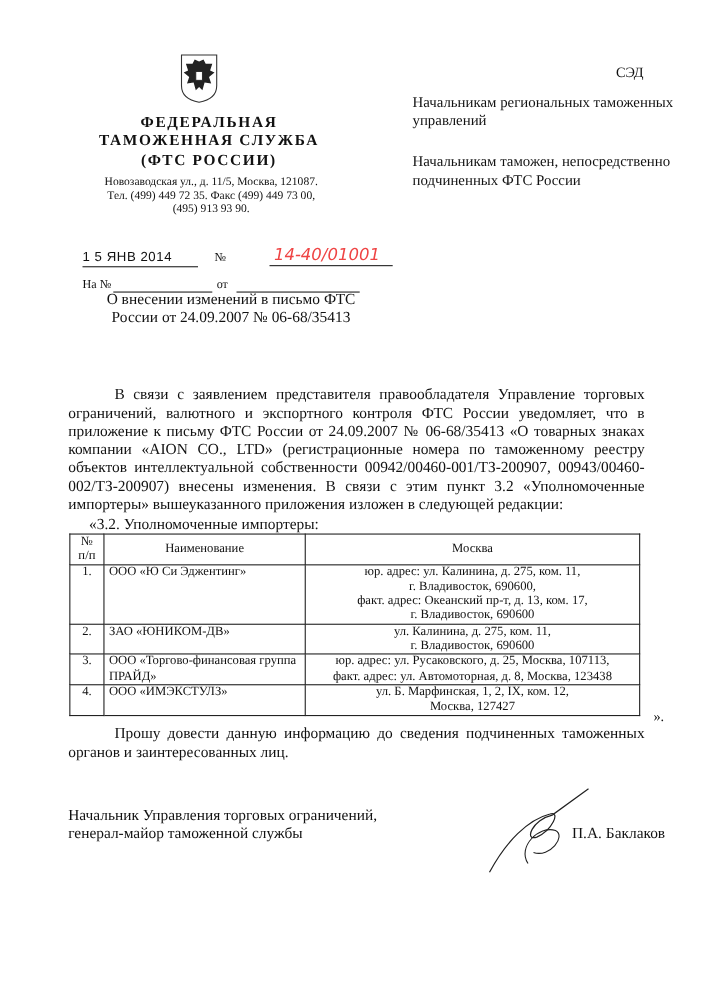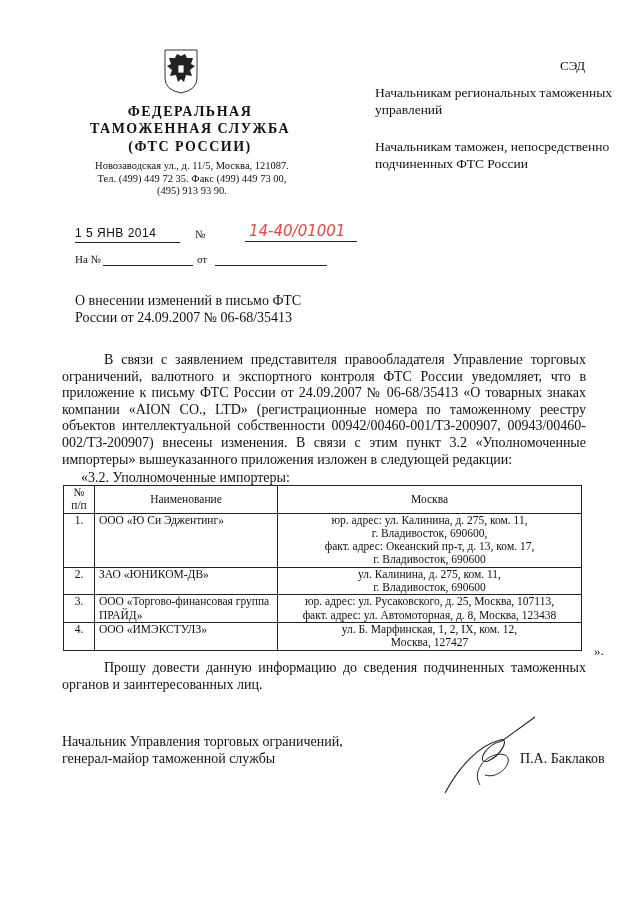--- a/index.html
+++ b/index.html
@@ -16,21 +16,21 @@
     .contacts { left: 62px; width: 260px; top: 160px; text-align: center; font-size: 10.5px; line-height: 12.5px; }
     .dateline { left: 75px; top: 226px; width: 255px; height: 22px; font-size: 12px; }
     .date-field { position: absolute; left: 0; top: 0; width: 105px; border-bottom: 1px solid #222; text-align: left; font-family: "Liberation Sans", sans-serif; font-weight: normal; font-size: 12px; letter-spacing: 0.5px; height: 16px; }
     .num-label { position: absolute; left: 120px; top: 2px; font-size: 11px; }
     .num-field { position: absolute; left: 140px; top: -4px; width: 112px; border-bottom: 1px solid #222; height: 20px; font-family: "DejaVu Sans", sans-serif; font-style: italic; font-size: 15px; color: #ef4444; padding-left: 4px; box-sizing: border-box; margin-left: 30px; }
     .refline { left: 75px; top: 253px; width: 255px; height: 16px; font-size: 11px; }
     .ref-label { position: absolute; left: 0; top: 0; }
     .ref-field { position: absolute; left: 28px; top: 0; width: 90px; height: 12px; border-bottom: 1px solid #222; }
     .from-label { position: absolute; left: 122px; top: 0; }
     .from-field { position: absolute; left: 140px; top: 0; width: 112px; height: 12px; border-bottom: 1px solid #222; }
-    .subject { left: 75px; top: 292px; width: 270px; font-size: 14px; line-height: 17px; }
+    .subject { left: 75px; top: 264px; width: 270px; font-size: 14px; line-height: 17px; text-align: center; }
     .sed { left: 560px; top: 58px; font-size: 13px; }
     .addr { left: 375px; font-size: 13.5px; line-height: 17px; width: 240px; }
     .addr1 { top: 84px; }
     .addr2 { top: 138px; }
     .body-text { left: 62px; width: 524px; font-size: 14px; line-height: 16.6px; text-align: justify; }
     .para1 { top: 352px; text-indent: 42px; }
     .sec-title { left: 81px; top: 470px; font-size: 14px; }
     table.importers { position: absolute; left: 63px; top: 485px; width: 519px; border-collapse: collapse; font-size: 11.5px; line-height: 13.3px; }
     table.importers th, table.importers td { border: 1px solid #222; padding: 0 4px; vertical-align: top; font-weight: normal; }
     table.importers th { text-align: center; vertical-align: middle; }

